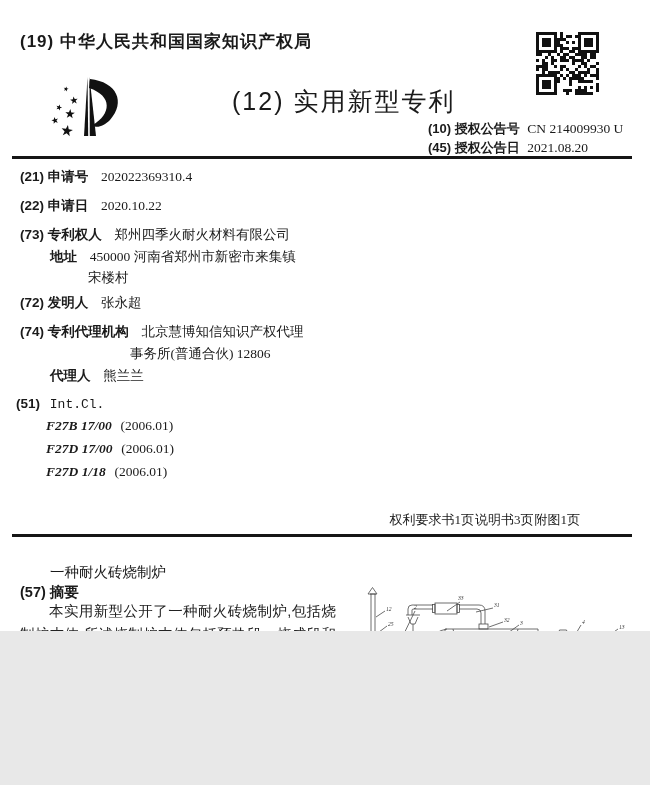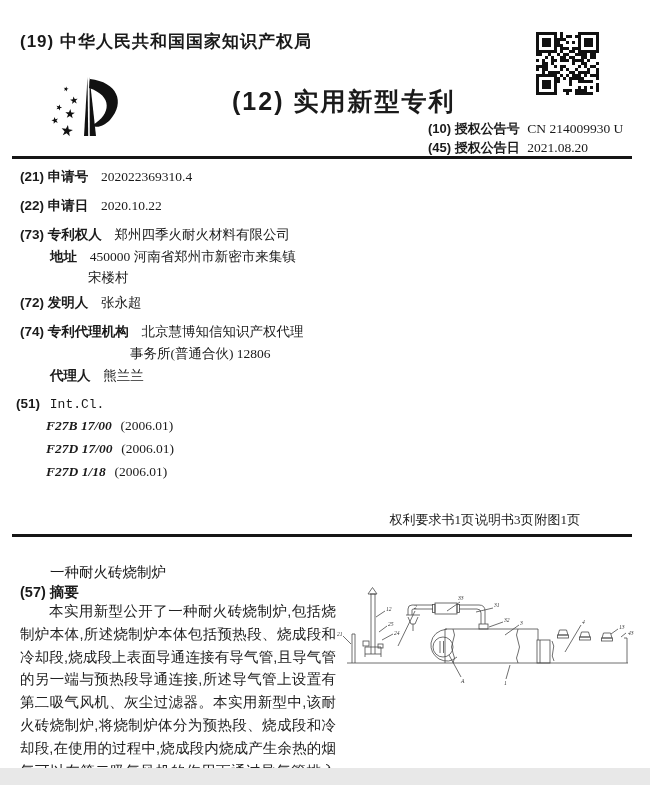--- a/index.html
+++ b/index.html
@@ -1,26 +1,26 @@
 <!DOCTYPE html>
 <html><head>
 <meta charset="utf-8">
 <style>
   html,body{margin:0;padding:0;background:#e8e8e8;}
   *{box-sizing:border-box;}
   #page{
-    position:relative;width:650px;height:768px;margin:0 auto;
+    position:relative;width:650px;height:631px;margin:0 auto;
     background:#ffffff;overflow:hidden;color:#1a1a1a;
     font-family:"Liberation Sans",sans-serif;
   }
   .abs{position:absolute;}
   .mono{font-family:"Liberation Mono",monospace;}
   .rule{position:absolute;left:12px;width:620px;height:2.5px;background:#151515;}
   .office-line{top:30px;left:20px;font-size:17px;font-weight:bold;letter-spacing:1px;}
-  .doc-title{top:85px;left:232px;font-size:25px;font-weight:bold;letter-spacing:2px;}
+  .doc-title{top:85px;left:232px;font-size:25px;font-weight:normal;letter-spacing:2px;}
   .pub-row{left:428px;font-size:13px;white-space:nowrap;}
   .pub-row .lbl{font-weight:bold;}
   .pub-row .val{font-family:"Liberation Serif",serif;font-size:13.5px;margin-left:4px;}
   .bib-row{font-size:13.5px;white-space:nowrap;}
   .bib-row .lbl{font-weight:bold;}
   .bib-row .val{font-family:"Liberation Serif",serif;margin-left:9px;}
   .cont{font-size:13.5px;font-family:"Liberation Serif",serif;white-space:nowrap;}
   .ipc-row{font-size:13.5px;white-space:nowrap;text-align:right;}
   .ipc-code{font-family:"Liberation Serif",serif;font-weight:bold;font-style:italic;}
   .ipc-ver{font-family:"Liberation Serif",serif;margin-left:5px;}

